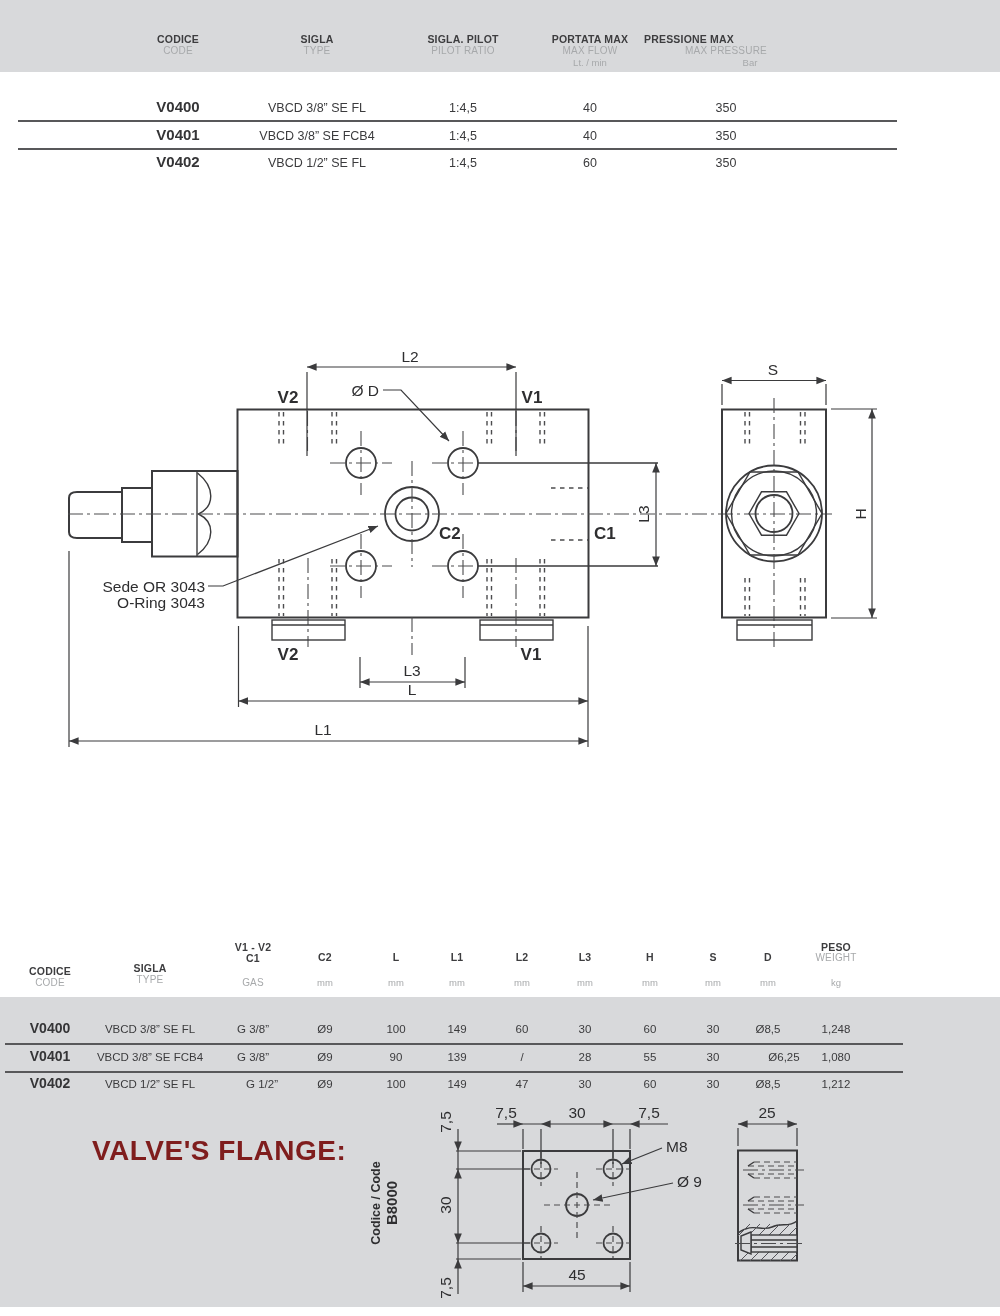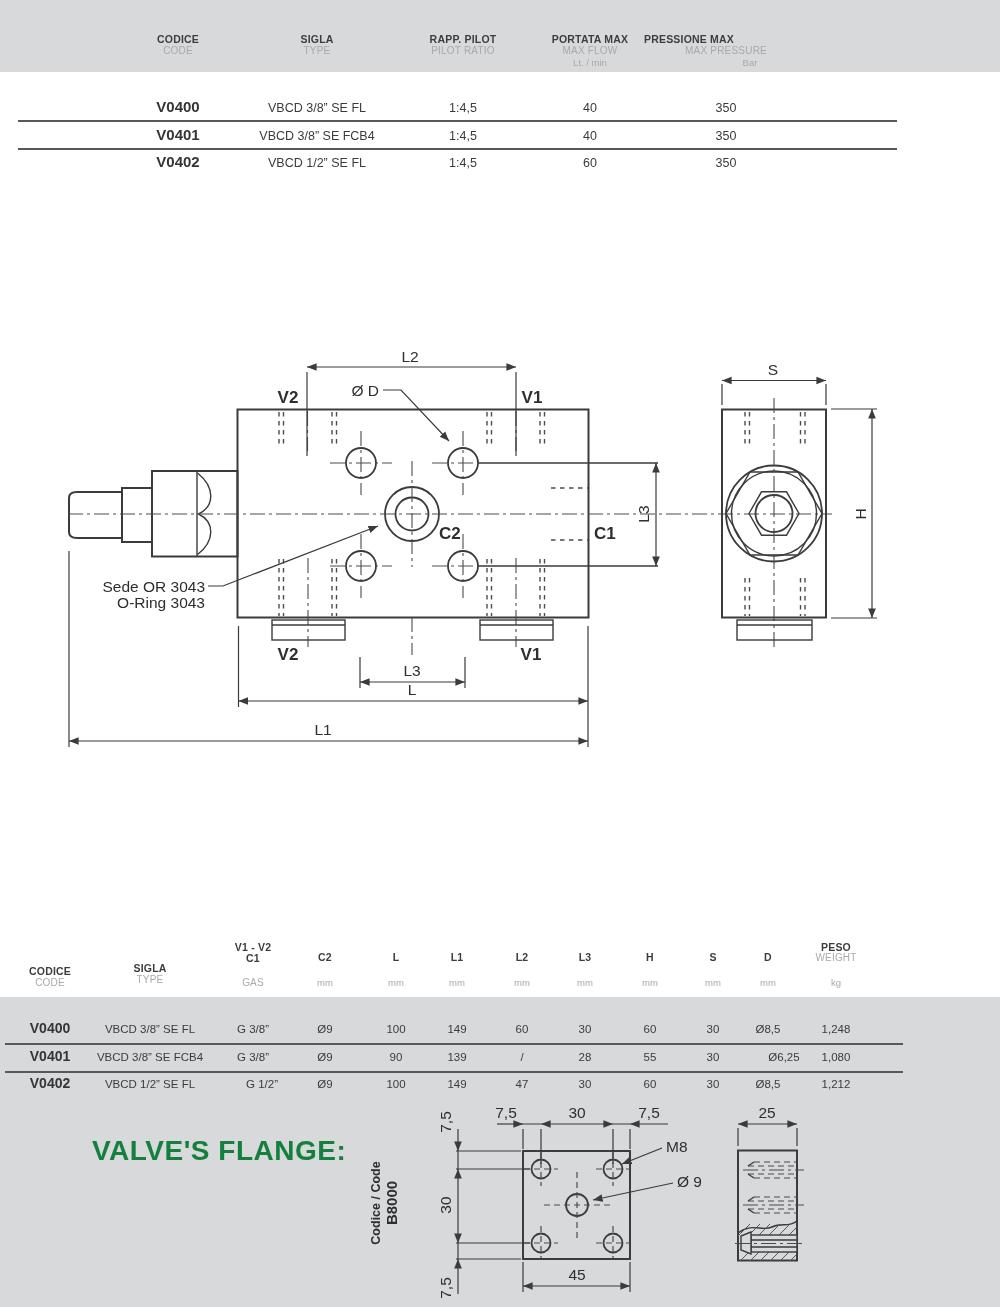--- a/index.html
+++ b/index.html
@@ -9,21 +9,21 @@
   .tc{position:absolute;transform:translateX(-50%);white-space:nowrap;line-height:12px;text-align:center;}
   .h1{font-size:10.5px;font-weight:bold;color:#3d3d3f;letter-spacing:.2px;}
   .h2{font-size:10px;color:#a7a9ab;letter-spacing:.2px;}
   .h3{font-size:9.5px;color:#a7a9ab;}
   .rc{font-size:15px;font-weight:bold;color:#353537;line-height:14px;}
   .rv{font-size:12.5px;color:#3b3b3d;line-height:14px;}
   .rv2{font-size:11.5px;color:#3b3b3d;line-height:13px;}
   .rc2{font-size:14px;font-weight:bold;color:#353537;line-height:13px;}
   .hline{position:absolute;height:1.5px;background:#58585a;}
   .title-it{position:absolute;left:92px;top:1108px;font-size:32px;font-weight:bold;color:#4a423d;letter-spacing:.5px;line-height:30px;}
-  .title-en{position:absolute;left:92px;top:1137px;font-size:28px;font-weight:bold;color:#15803d;letter-spacing:.5px;line-height:27px;}
+  .title-en{position:absolute;left:92px;top:1137px;font-size:28px;font-weight:bold;color:#7f1d1d;letter-spacing:.5px;line-height:27px;}
   svg{position:absolute;left:0;top:0;}
   .ol{stroke:#3b3b3d;stroke-width:2;fill:none;}
   .o2{stroke:#3b3b3d;stroke-width:1.8;fill:none;}
   .tl{stroke:#3b3b3d;stroke-width:1.4;fill:none;}
   .cl{stroke:#4c4c4e;stroke-width:1.1;fill:none;stroke-dasharray:15 4 3 4;}
   .dd{stroke:#4c4c4e;stroke-width:1.4;fill:none;stroke-dasharray:4.5 4.5;}
   .dsh{stroke:#4c4c4e;stroke-width:1.2;fill:none;stroke-dasharray:6 4;}
   .dim{stroke:#3b3b3d;stroke-width:1.2;fill:none;}
   .hat{stroke:#55555a;stroke-width:1;fill:none;}
   .lbl{font:bold 17px "Liberation Sans",sans-serif;fill:#2e2e30;}
@@ -37,21 +37,21 @@
 
   <div class="band" style="top:0;height:72px;"></div>
 
   <div class="band" style="top:997px;height:310px;"></div>
 
   <div>
     <span class="tc h1" style="left:178px;top:33px;">CODICE</span>
     <span class="tc h2" style="left:178px;top:45px;">CODE</span>
     <span class="tc h1" style="left:317px;top:33px;">SIGLA</span>
     <span class="tc h2" style="left:317px;top:45px;">TYPE</span>
-    <span class="tc h1" style="left:463px;top:33px;">RAPP. PILOT</span>
+    <span class="tc h1" style="left:463px;top:33px;">SIGLA. PILOT</span>
     <span class="tc h2" style="left:463px;top:45px;">PILOT RATIO</span>
     <span class="tc h1" style="left:590px;top:33px;">PORTATA MAX</span>
     <span class="tc h2" style="left:590px;top:45px;">MAX FLOW</span>
     <span class="tc h3" style="left:590px;top:57px;">Lt. / min</span>
     <span class="tc h1" style="left:689px;top:33px;">PRESSIONE MAX</span>
     <span class="tc h2" style="left:726px;top:45px;">MAX PRESSURE</span>
     <span class="tc h3" style="left:726px;top:57px;margin-left:24px;">Bar</span>
   </div>
 
   <div>

